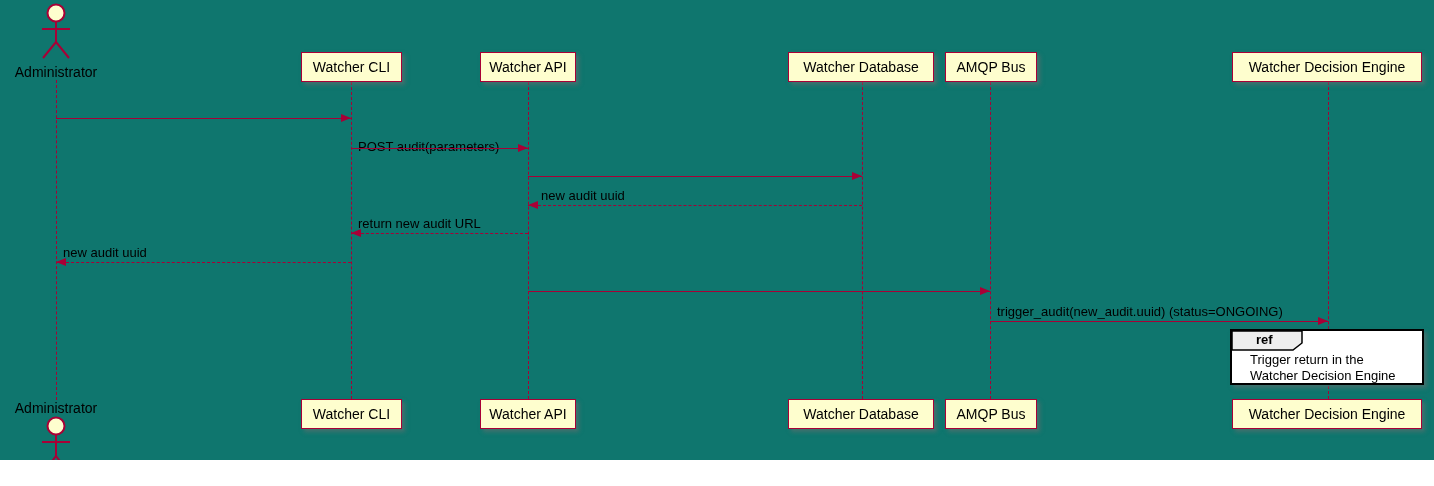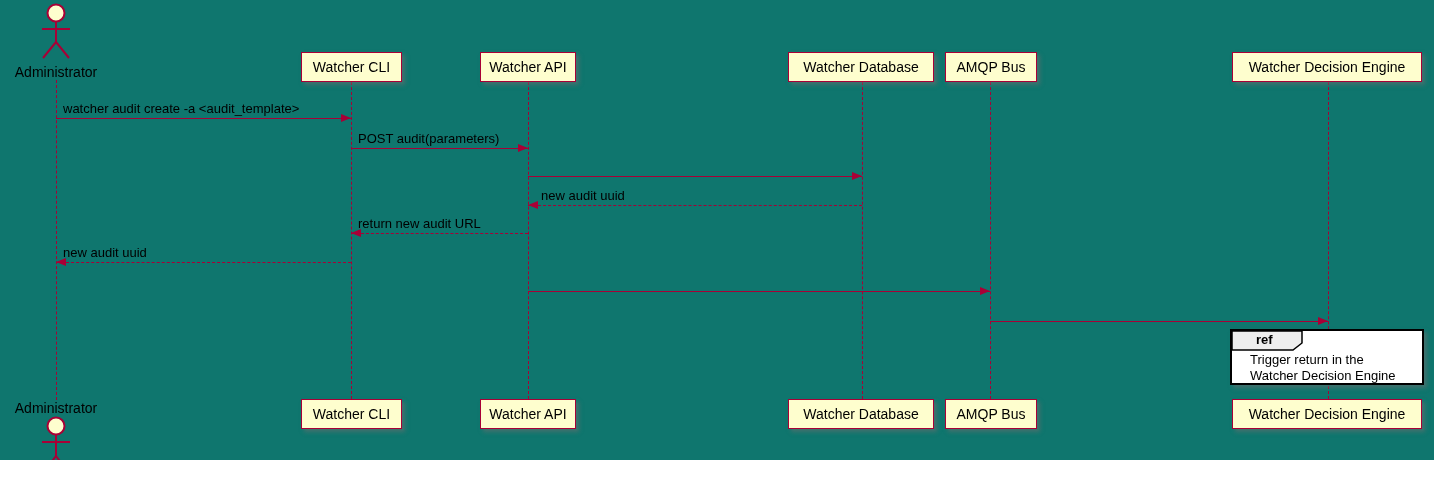--- a/index.html
+++ b/index.html
@@ -116,25 +116,24 @@
     </g>
   </svg>
   <div class="actor-label" style="left:-14px; top:64px;">Administrator</div>
 
   <div class="pbox toprow" style="left:301px; width:101px;">Watcher CLI</div>
   <div class="pbox toprow" style="left:480px; width:96px;">Watcher API</div>
   <div class="pbox toprow" style="left:788px; width:146px;">Watcher Database</div>
   <div class="pbox toprow" style="left:945px; width:92px;">AMQP Bus</div>
   <div class="pbox toprow" style="left:1232px; width:190px;">Watcher Decision Engine</div>
 
-  <div class="msg-label" style="left:63px; top:101px;">watcher audit create -a &lt;audit_template&gt;</div>
   <div class="msg-line solid" style="left:56px; top:118px; width:295px;"></div>
   <div class="arrow-head right" style="left:341px; top:114px;"></div>
 
-  <div class="msg-label" style="left:358px; top:131px;text-align:center;">POST audit(parameters)</div>
+  <div class="msg-label" style="left:358px; top:139px;text-align:center;">POST audit(parameters)</div>
   <div class="msg-line solid" style="left:351px; top:148px; width:177px;"></div>
   <div class="arrow-head right" style="left:518px; top:144px;"></div>
 
   <div class="msg-line solid" style="left:528px; top:176px; width:334px;"></div>
   <div class="arrow-head right" style="left:852px; top:172px;"></div>
 
   <div class="msg-label" style="left:541px; top:188px;">new audit uuid</div>
   <div class="msg-line dashed" style="left:528px; top:205px; width:334px;"></div>
   <div class="arrow-head left" style="left:528px; top:201px;"></div>
 
@@ -142,20 +141,21 @@
   <div class="msg-line dashed" style="left:351px; top:233px; width:177px;"></div>
   <div class="arrow-head left" style="left:351px; top:229px;"></div>
 
   <div class="msg-label" style="left:63px; top:245px;">new audit uuid</div>
   <div class="msg-line dashed" style="left:56px; top:262px; width:295px;"></div>
   <div class="arrow-head left" style="left:56px; top:258px;"></div>
 
   <div class="msg-line solid" style="left:528px; top:291px; width:462px;"></div>
   <div class="arrow-head right" style="left:980px; top:287px;"></div>
 
+  <div class="msg-label" style="left:997px; top:304px;">trigger_audit(new_audit.uuid) (status=ONGOING)</div>
   <div class="msg-line solid" style="left:990px; top:321px; width:338px;"></div>
   <div class="arrow-head right" style="left:1318px; top:317px;"></div>
 
   <div class="ref-box">
     <svg class="ref-tab" width="74" height="21" viewBox="0 0 74 21">
       <polygon points="0,0 70,0 70,12 61,19 0,19" fill="#EEEEEE" stroke="#000000" stroke-width="1.5"></polygon>
     </svg>
     <div class="ref-tab-label">ref</div>
     <div class="ref-body">
       <div>Trigger return in the</div>

